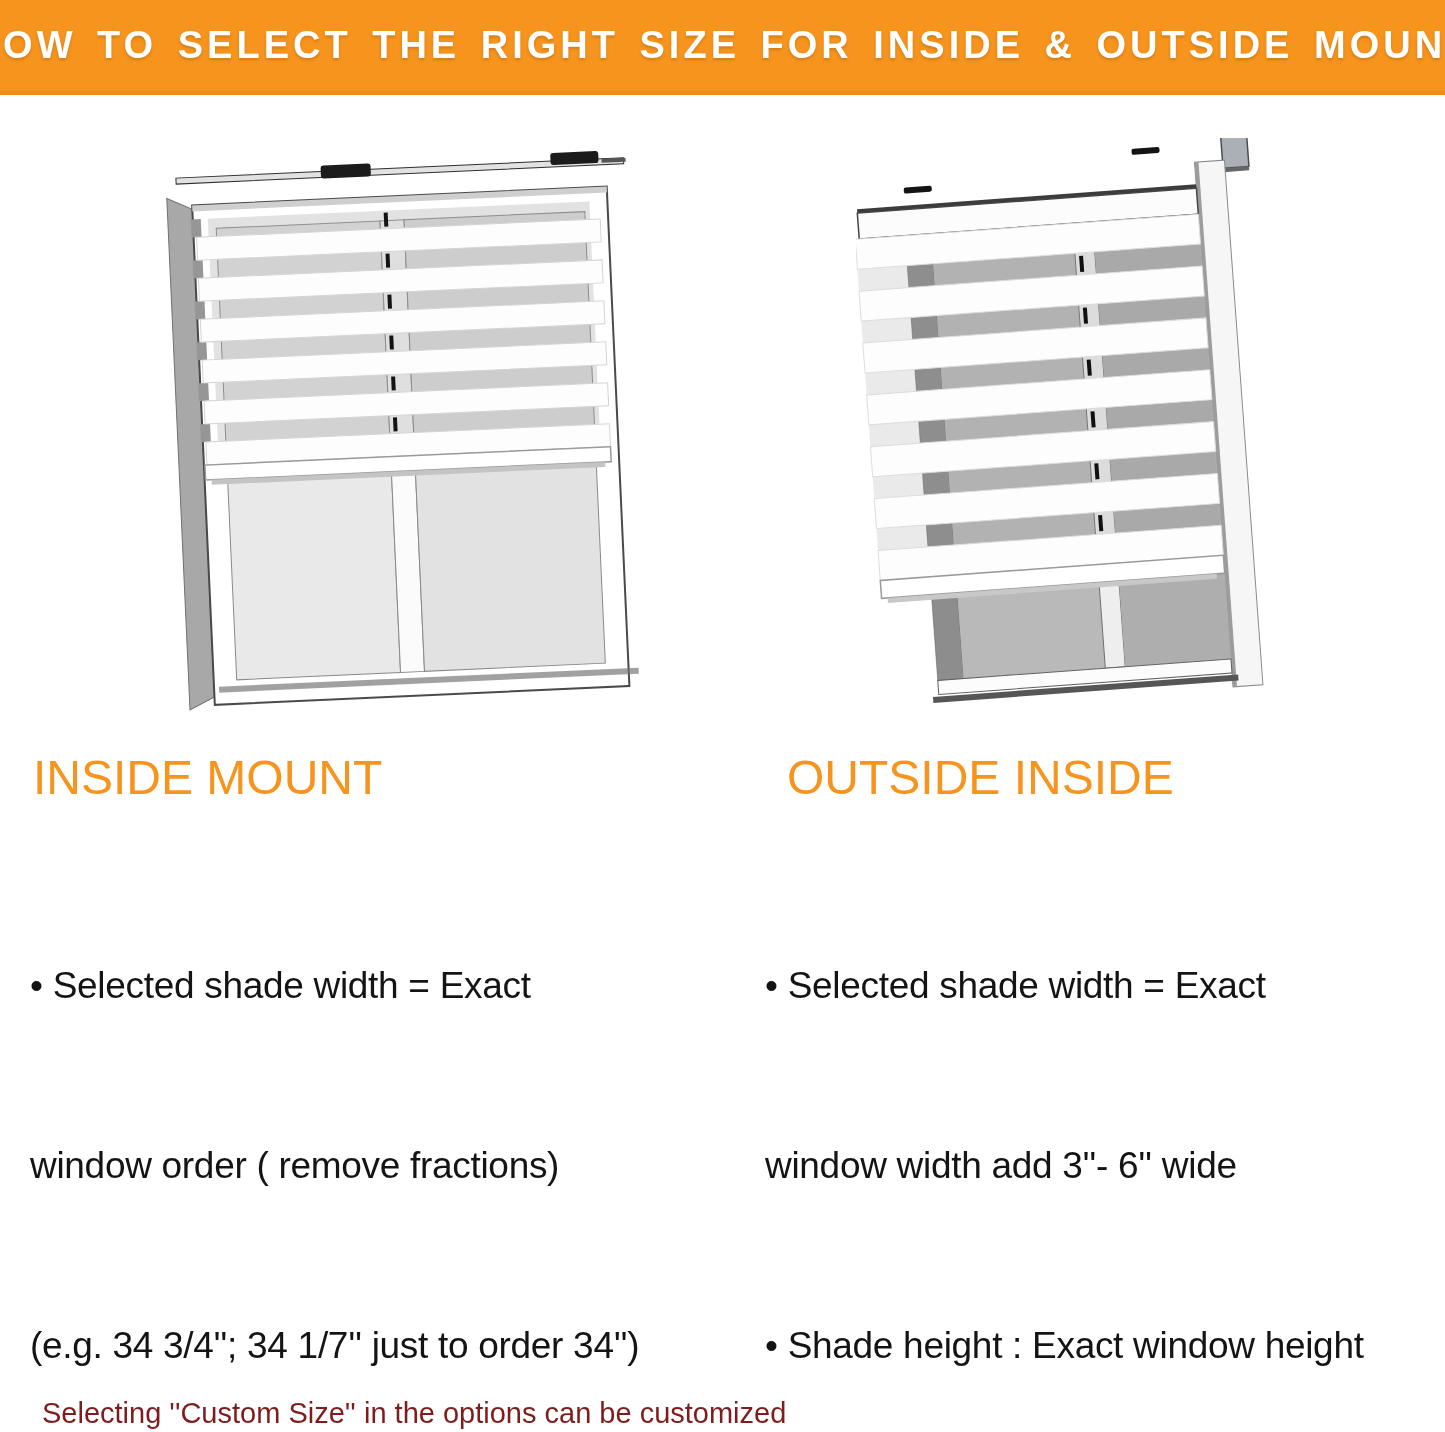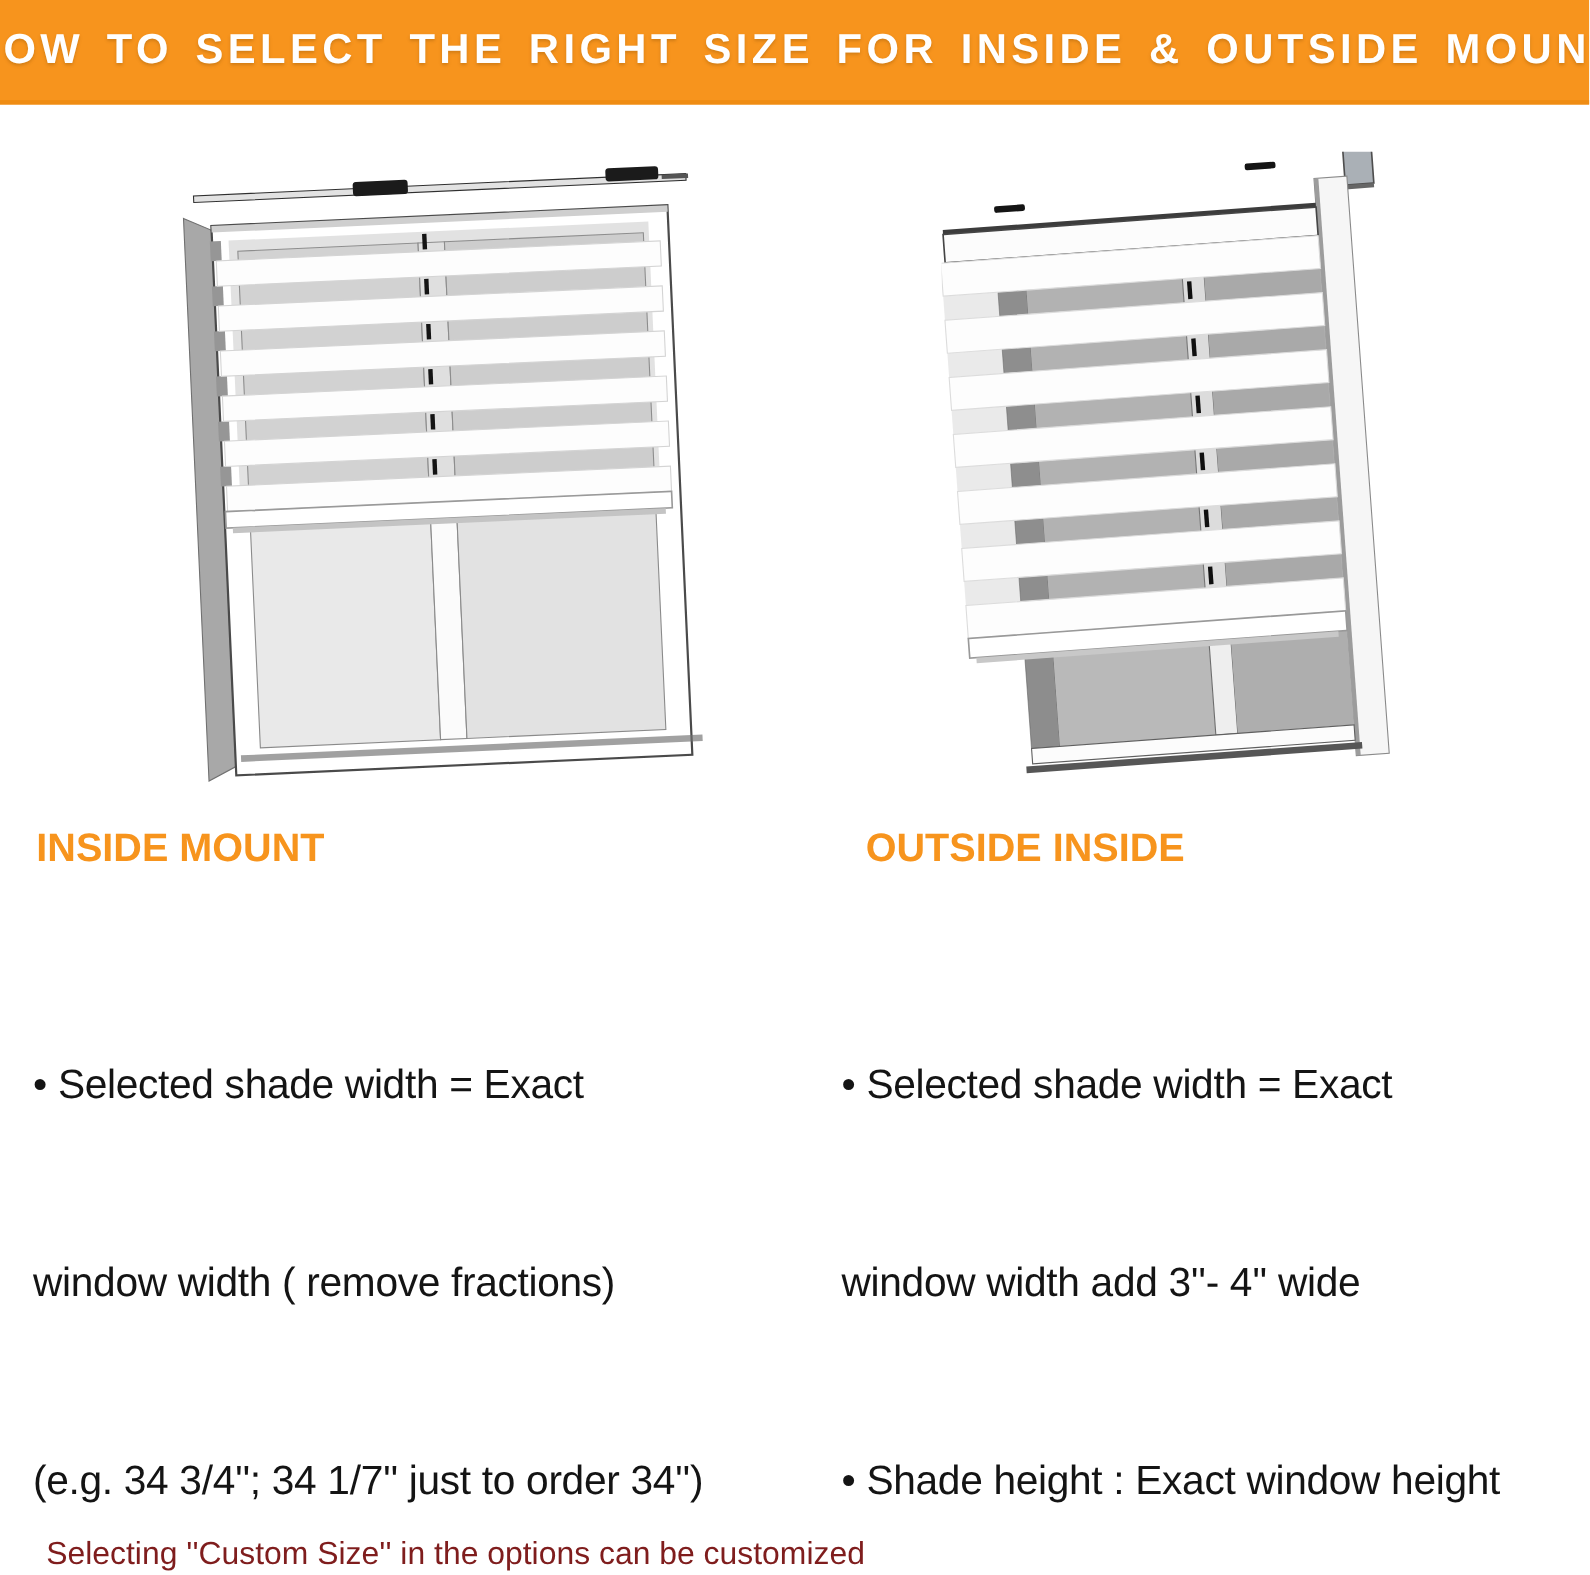--- a/index.html
+++ b/index.html
@@ -17,21 +17,21 @@
     color:#ffffff;font-weight:bold;font-size:38px;
     letter-spacing:4px;word-spacing:6px;white-space:nowrap;
     text-shadow:0 2px 3px rgba(110,65,0,0.28);
   }
   
   .illu{position:absolute;}
   .illu-inside{left:148px;top:140px;}
   .illu-outside{left:856px;top:138px;}
   
   .mount-heading{
-    position:absolute;top:750px;font-size:36px;font-weight:bold;
+    position:absolute;top:750px;font-size:48px;font-weight:normal;
     color:#F7941D;white-space:nowrap;
   }
   .heading-inside{left:33px;}
   .heading-outside{left:787px;}
   
   .col{
     position:absolute;top:836px;font-size:37px;line-height:60px;
     color:#141414;letter-spacing:-0.3px;white-space:pre-wrap;
   }
   .col-inside{left:30px;width:700px;}
@@ -169,32 +169,32 @@
       <rect x="14" y="428" width="344" height="18" fill="#ffffff" stroke="#999999" stroke-width="1.5"></rect>
       <rect x="20" y="446" width="330" height="5" fill="#c8c8c8"></rect>
     </g>
   </svg>
 
   <div class="mount-heading heading-inside">INSIDE MOUNT</div>
   <div class="mount-heading heading-outside">OUTSIDE INSIDE</div>
 
   <div class="col col-inside">
     <div class="line">• Selected shade width = Exact</div>
-    <div class="line">window width ( remove fractions)</div>
+    <div class="line">window order ( remove fractions)</div>
     <div class="line">(e.g. 34 3/4''; 34 1/7'' just to order 34'')</div>
     
     
     
     
     
   </div>
 
   <div class="col col-outside">
     <div class="line">• Selected shade width = Exact</div>
-    <div class="line">window width add 3''- 4'' wide</div>
+    <div class="line">window width add 3''- 6'' wide</div>
     <div class="line">• Shade height : Exact window height</div>
     
     
     
   </div>
 
   <div class="footer-note">Selecting ''Custom Size'' in the options can be customized</div>
 
 </div>
 

